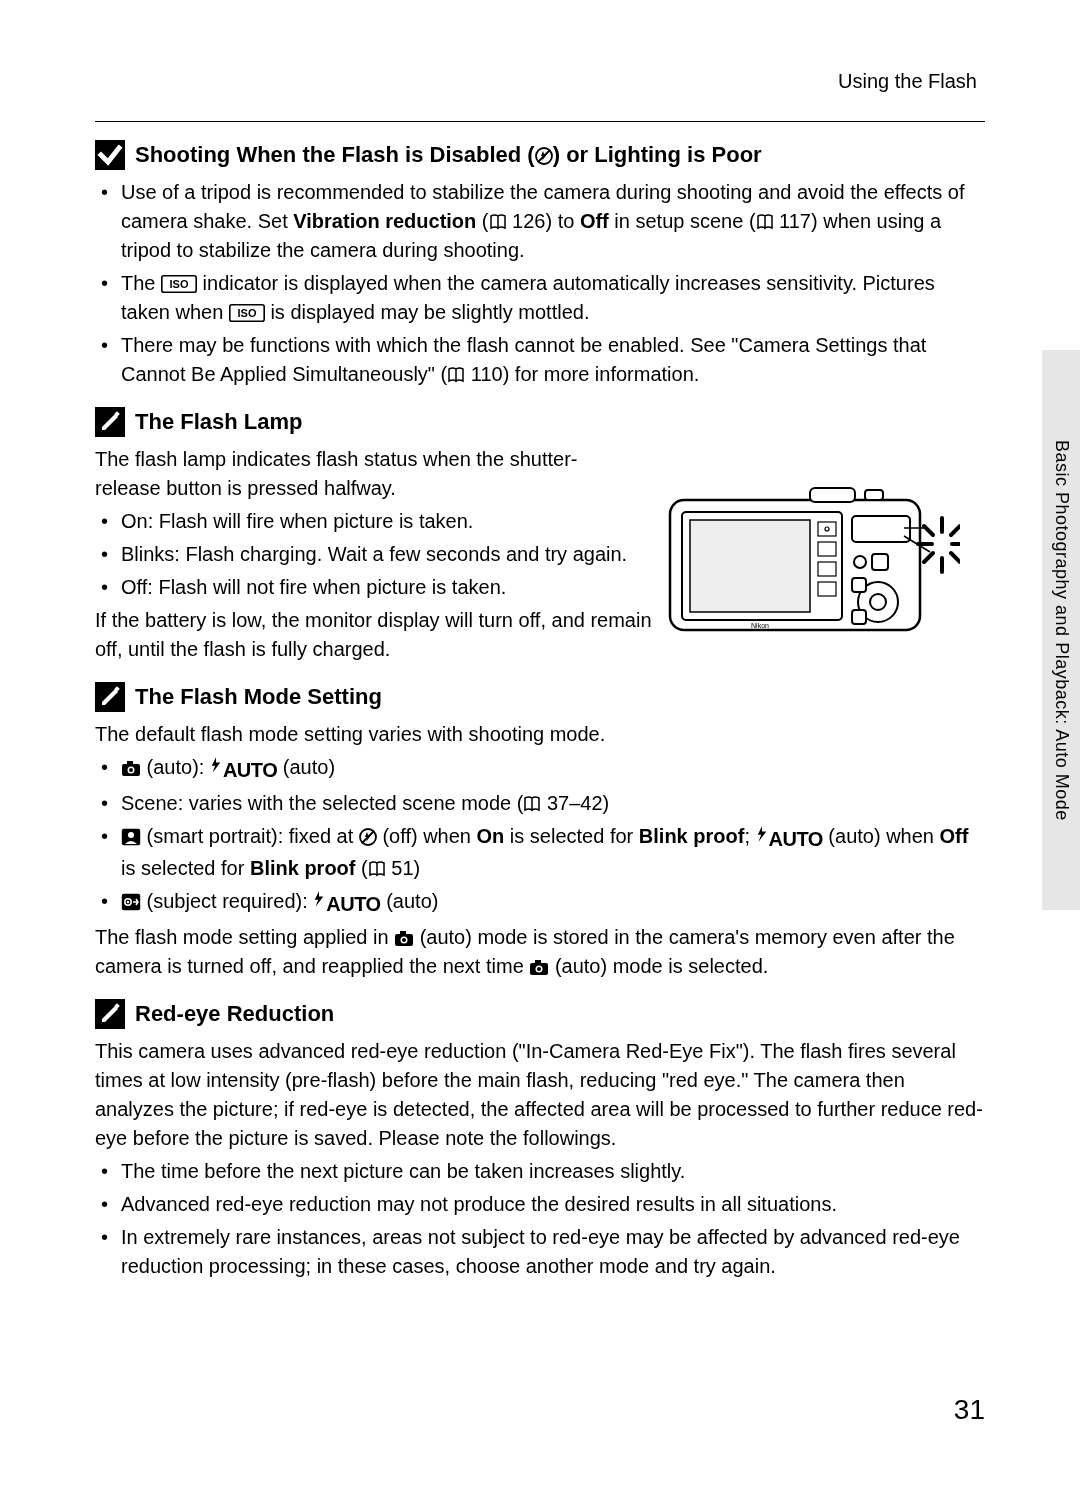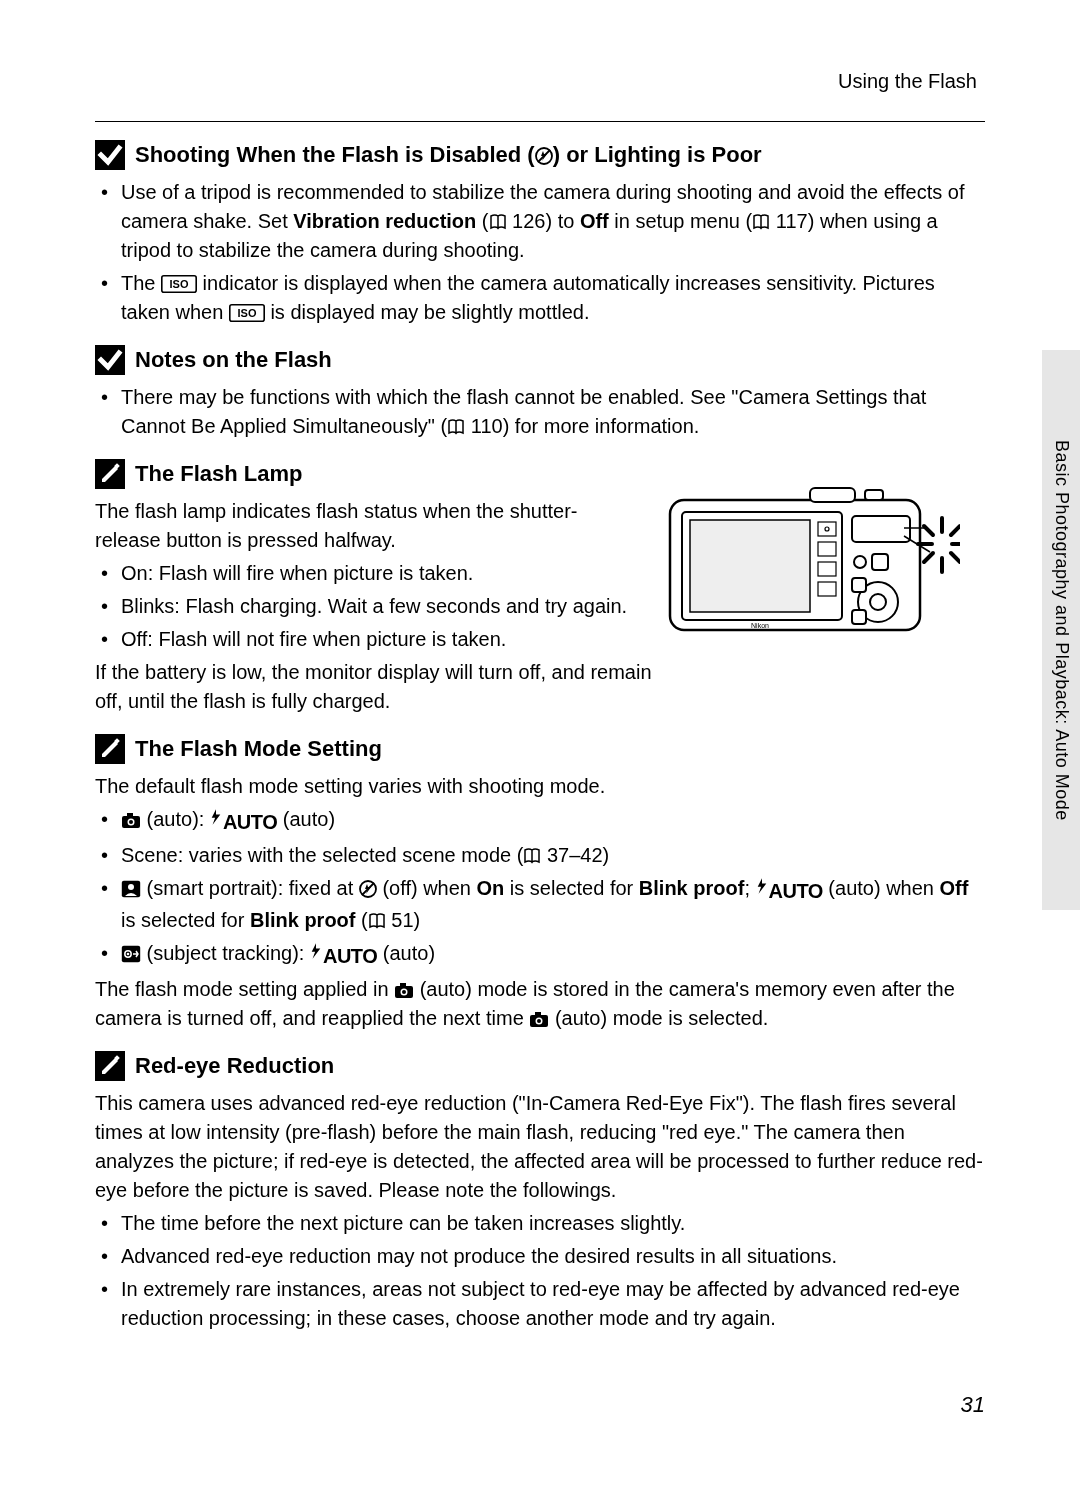--- a/index.html
+++ b/index.html
@@ -14,21 +14,21 @@
   .head-icon { width: 30px; height: 30px; display: inline-flex; align-items: center; justify-content: center; }
   .head-icon svg { width: 30px; height: 30px; }
   .body, .bullets li { font-size: 20px; line-height: 1.45; }
   .body { margin: 4px 0 4px 0; }
   .bullets { list-style: none; margin: 4px 0 4px 0; }
   .bullets > li { position: relative; padding-left: 26px; margin: 4px 0; }
   .bullets > li::before { content: "•"; position: absolute; left: 6px; top: 0; font-size: 20px; }
   .inline-icon { display: inline-block; vertical-align: -3px; }
   .inline-icon svg { display: block; }
   .bold { font-weight: 700; }
-  .page-number { position: absolute; right: 95px; bottom: 68px; font-style: italic; font-size: 22px; }
+  .page-number { position: absolute; right: 95px; bottom: 60px; font-size: 28px; }
   .camera-fig { position: absolute; right: 120px; top: 480px; width: 300px; }
   .camera-fig svg { width: 300px; height: auto; }
   
   .flash-auto { display: inline-flex; align-items: flex-start; gap: 1px; font-weight: 900; font-family: Arial, sans-serif; letter-spacing: -0.5px; }
   .flash-auto svg { display:block; }
 </style>
 </head>
 <body>
 
 <svg width="0" height="0" style="position:absolute">
@@ -104,41 +104,33 @@
     <span class="title">
       <span>Shooting When the Flash is Disabled (</span><span class="inline-icon"><svg width="18" height="18" viewBox="0 0 18 18">
             <use href="#i-flashoff"></use>
           </svg></span><span>) or Lighting is Poor</span>
     </span>
   </div>
   <ul class="bullets">
     <li>
       <span>Use of a tripod is recommended to stabilize the camera during shooting and avoid the effects of camera shake. Set </span><span class="bold">Vibration reduction</span><span> (</span><span class="inline-icon"><svg width="18" height="18" viewBox="0 0 18 18">
             <use href="#i-book"></use>
-          </svg></span><span> 126) to </span><span class="bold">Off</span><span> in setup menu (</span><span class="inline-icon"><svg width="18" height="18" viewBox="0 0 18 18">
+          </svg></span><span> 126) to </span><span class="bold">Off</span><span> in setup scene (</span><span class="inline-icon"><svg width="18" height="18" viewBox="0 0 18 18">
             <use href="#i-book"></use>
           </svg></span><span> 117) when using a tripod to stabilize the camera during shooting.</span>
     </li>
     <li>
       <span>The </span><span class="inline-icon"><svg width="36" height="18" viewBox="0 0 36 18">
             <use href="#i-iso"></use>
           </svg></span><span> indicator is displayed when the camera automatically increases sensitivity. Pictures taken when </span><span class="inline-icon"><svg width="36" height="18" viewBox="0 0 36 18">
             <use href="#i-iso"></use>
           </svg></span><span> is displayed may be slightly mottled.</span>
     </li>
   </ul>
 
-  <div class="section-head">
-    <span class="head-icon">
-        <svg viewBox="0 0 30 30">
-          <use href="#i-warn"></use>
-        </svg>
-      </span>
-    <span class="title">Notes on the Flash</span>
-  </div>
   <ul class="bullets">
     <li>
       <span>There may be functions with which the flash cannot be enabled. See "Camera Settings that Cannot Be Applied Simultaneously" (</span><span class="inline-icon"><svg width="18" height="18" viewBox="0 0 18 18">
             <use href="#i-book"></use>
           </svg></span><span> 110) for more information.</span>
     </li>
   </ul>
 
   <div class="camera-fig">
     <svg viewBox="0 0 300 160">
@@ -236,21 +228,21 @@
             <use href="#i-bolt"></use>
           </svg>
           <span>AUTO</span>
         </span><span> (auto) when </span><span class="bold">Off</span><span> is selected for </span><span class="bold">Blink proof</span><span> (</span><span class="inline-icon"><svg width="18" height="18" viewBox="0 0 18 18">
             <use href="#i-book"></use>
           </svg></span><span> 51)</span>
     </li>
     <li>
       <span class="inline-icon"><svg width="20" height="18" viewBox="0 0 20 18">
             <use href="#i-track"></use>
-          </svg></span><span> (subject tracking): </span><span class="flash-auto">
+          </svg></span><span> (subject required): </span><span class="flash-auto">
           <svg width="12" height="18" viewBox="0 0 14 18">
             <use href="#i-bolt"></use>
           </svg>
           <span>AUTO</span>
         </span><span> (auto)</span>
     </li>
   </ul>
   <div class="body">
     <span>The flash mode setting applied in </span><span class="inline-icon"><svg width="20" height="18" viewBox="0 0 20 18">
           <use href="#i-cam"></use>

